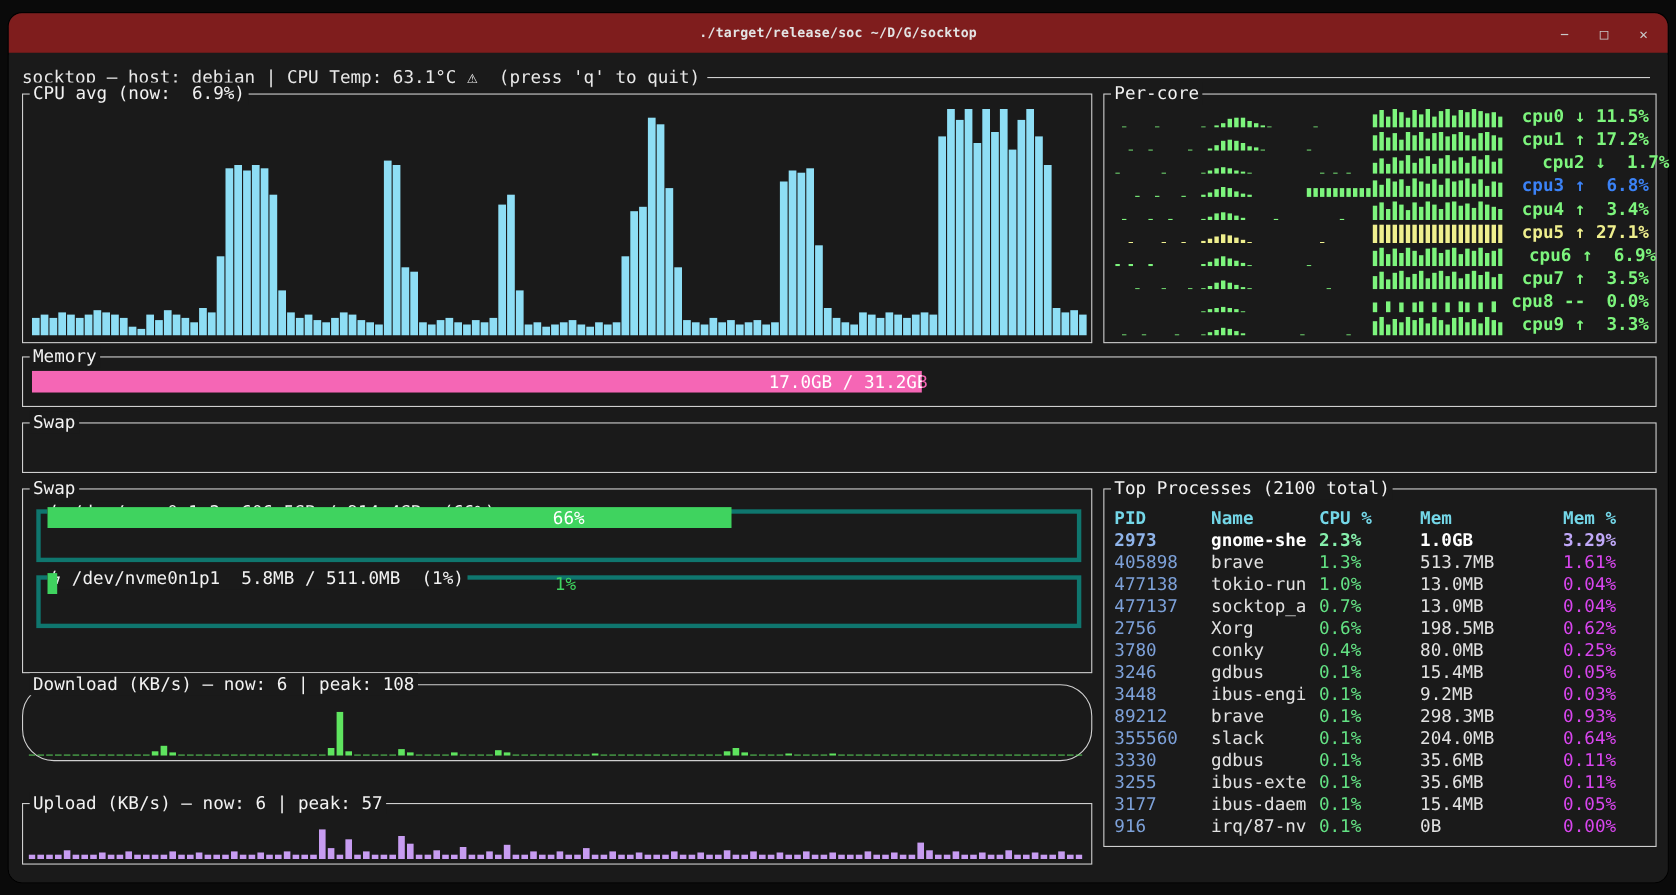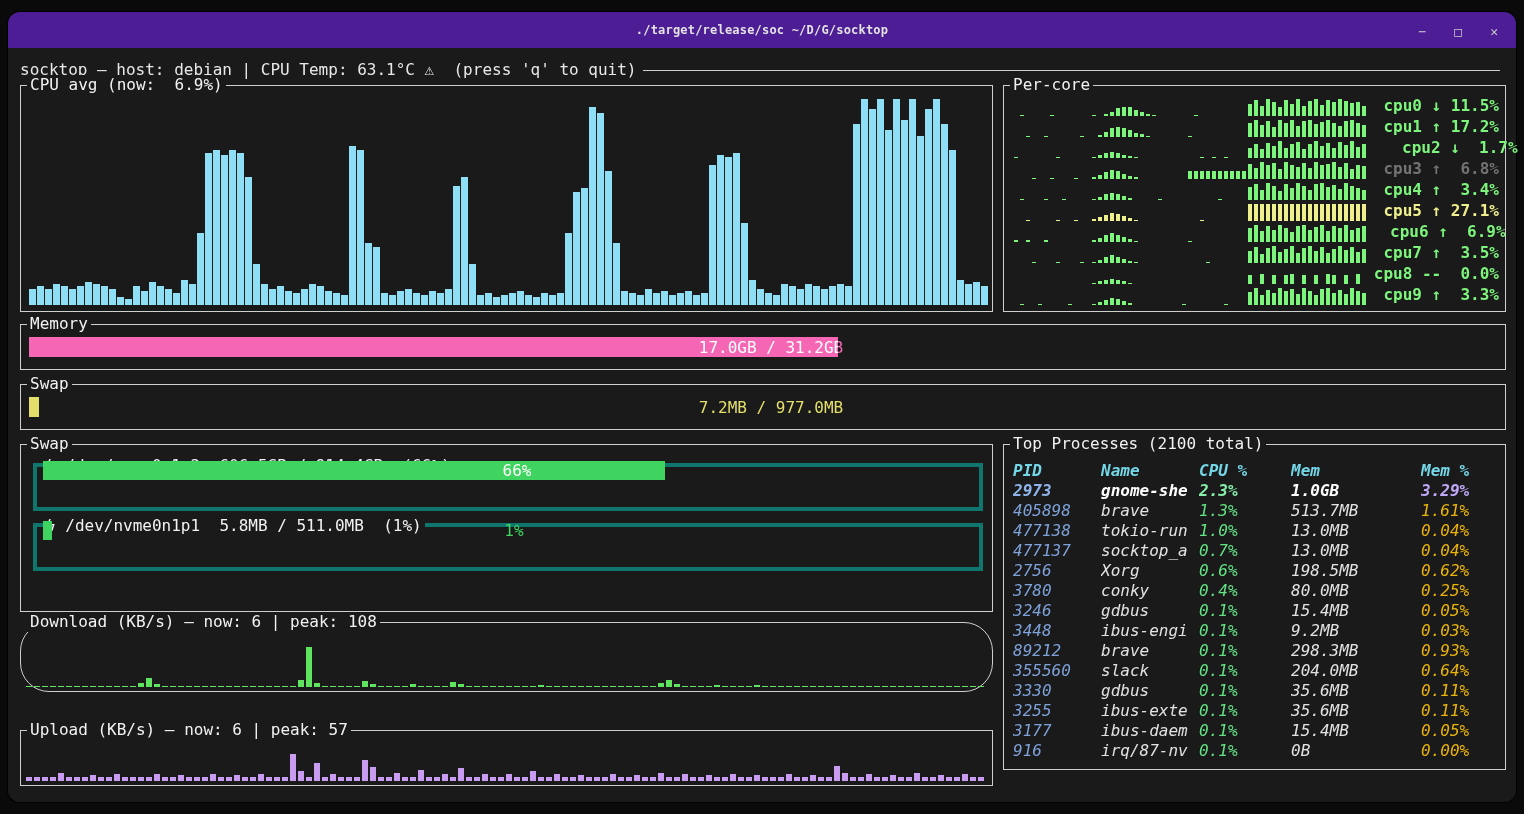--- a/index.html
+++ b/index.html
@@ -1,21 +1,21 @@
 <!DOCTYPE html>
 <html><head>
 <meta charset="utf-8">
 <style>
   * { margin:0; padding:0; box-sizing:border-box; }
   html,body { background:#0a0a0a; }
   body { font-family:"DejaVu Sans Mono", monospace; }
   .screen { position:relative; width:1524px; height:814px; background:#0a0a0a; overflow:hidden; }
   .window { position:absolute; left:8px; top:12px; width:1508px; height:790px;
             background:#1a1a1a; border-radius:12px; box-shadow:0 0 0 1px #000; }
-  .titlebar { height:36px; background:#4c1d95; border-radius:12px 12px 0 0;
+  .titlebar { height:36px; background:#7f1d1d; border-radius:12px 12px 0 0;
               display:flex; align-items:center; justify-content:center; position:relative; }
   .tb-title { color:#e3e3e3; font-size:12px; font-weight:bold; letter-spacing:0.2px; }
   .tb-controls { position:absolute; right:18px; top:0; height:38px; display:flex; align-items:center; gap:28px; }
   .tb-controls span { color:#c8c8c8; font-size:13px; cursor:default; line-height:1; }
   .term { position:absolute; left:0; top:38px; right:0; bottom:0; background:#1a1a1a;
           border-radius:0 0 12px 12px; font-size:16px; color:#e8e8e8; }
 
   .status { position:absolute; left:12px; top:10px; right:16px; display:flex; align-items:center; gap:6px;justify-content:center; }
   .status-text { white-space:pre; color:#e8e8e8; }
   .status-rule { flex:1; border-top:1px solid #cfcfcf; height:0; margin-top:2px; }
@@ -46,29 +46,29 @@
   .g-label { position:absolute; left:0; top:0; bottom:0; width:100%;
              display:flex; align-items:center; justify-content:center; white-space:pre; }
   .g-fill { position:absolute; left:0; top:0; bottom:0; overflow:hidden; }
   .g-on { color:#ffffff; }
 
   .subpanel { position:absolute; left:12px; width:950px; height:48px; border:4px solid #0f766e; }
   .subpanel .panel-gauge { left:6px; right:6px; top:auto; bottom:6px; transform:none; height:19px; }
   .sub-0 { top:18px; }
   .sub-1 { top:78px; }
 
-  .proc-grid { position:absolute; left:9px; right:3px; top:16px;font-style:italic; }
+  .proc-grid { position:absolute; left:9px; right:3px; top:16px; }
   .prow { display:grid; grid-template-columns:88px 98px 92px 130px 1fr; height:20px; line-height:20px; }
   .prow span { overflow:hidden; white-space:pre; }
   .phead span { color:#74d7e8; font-weight:bold; }
   .c-pid { color:#7da1d9; }
   .c-name { color:#e2e2e2; }
   .c-cpu { color:#63e284; }
   .c-mem { color:#e2e2e2; }
-  .c-mempct { color:#eab308; }
+  .c-mempct { color:#d946ef; }
   .first span { font-weight:bold; }
   .first .c-pid { color:#8fb4ea; }
   .first .c-name { color:#ffffff; }
   .first .c-cpu { color:#86efac; }
   .first .c-mem { color:#ffffff; }
   .first .c-mempct { color:#c0a8f8; }
 </style>
 </head>
 <body>
 
@@ -381,21 +381,21 @@
                   <rect x="312" y="3" width="4" height="14" fill="#7df57d"></rect>
                   <rect x="318" y="2" width="4" height="15" fill="#7df57d"></rect>
                   <rect x="324" y="0" width="4" height="17" fill="#7df57d"></rect>
                   <rect x="330" y="5" width="4" height="12" fill="#7df57d"></rect>
                   <rect x="336" y="1" width="4" height="16" fill="#7df57d"></rect>
                   <rect x="342" y="7" width="4" height="10" fill="#7df57d"></rect>
                   <rect x="348" y="3" width="4" height="14" fill="#7df57d"></rect>
                   <rect x="354" y="4" width="4" height="13" fill="#7df57d"></rect>
                 </svg>
               </div>
-              <div class="core-label" style="color: #737373;">cpu3 ↑  6.8%</div>
+              <div class="core-label" style="color: #3b82f6;">cpu3 ↑  6.8%</div>
             </div>
             <div class="core-row">
               <div class="core-spark">
                 <svg width="358" height="17" style="display: block;">
                   <rect x="12" y="16" width="4" height="1" fill="#7df57d"></rect>
                   <rect x="36" y="16" width="4" height="1" fill="#7df57d"></rect>
                   <rect x="54" y="16" width="4" height="1" fill="#7df57d"></rect>
                   <rect x="84" y="16" width="4" height="1" fill="#7df57d"></rect>
                   <rect x="90" y="14" width="4" height="3" fill="#7df57d"></rect>
                   <rect x="96" y="11" width="4" height="6" fill="#7df57d"></rect>
@@ -618,26 +618,20 @@
         <div class="gauge panel-gauge" id="mem-gauge">
             <div class="g-label" style="color: rgb(245, 102, 181);">17.0GB / 31.2GB</div>
             <div class="g-fill" style="width: 54.5%; background: rgb(245, 102, 181);">
               <div class="g-label g-on" style="width: 1484px;">17.0GB / 31.2GB</div>
             </div>
           </div>
       </div>
 
       <div class="panel swap-panel">
         <span class="panel-title">Swap</span>
-        <div class="gauge panel-gauge" id="swap-gauge">
-            <div class="g-label" style="color: rgb(228, 223, 106);">7.2MB / 977.0MB</div>
-            <div class="g-fill" style="width: 0.7%; background: rgb(228, 223, 106);">
-              <div class="g-label g-on" style="width: 1484px;">7.2MB / 977.0MB</div>
-            </div>
-          </div>
       </div>
 
       <div class="panel disks-panel">
         <span class="panel-title">Swap</span>
         <div class="subpanel sub-0">
           <span class="panel-title">ϟ /dev/nvme0n1p2  606.5GB / 914.4GB  (66%)</span>
           <div class="gauge panel-gauge" id="disk-gauge-0">
               <div class="g-label" style="color: rgb(63, 211, 95);">66%</div>
               <div class="g-fill" style="width: 66%; background: rgb(63, 211, 95);">
                 <div class="g-label g-on" style="width: 948px;">66%</div>

